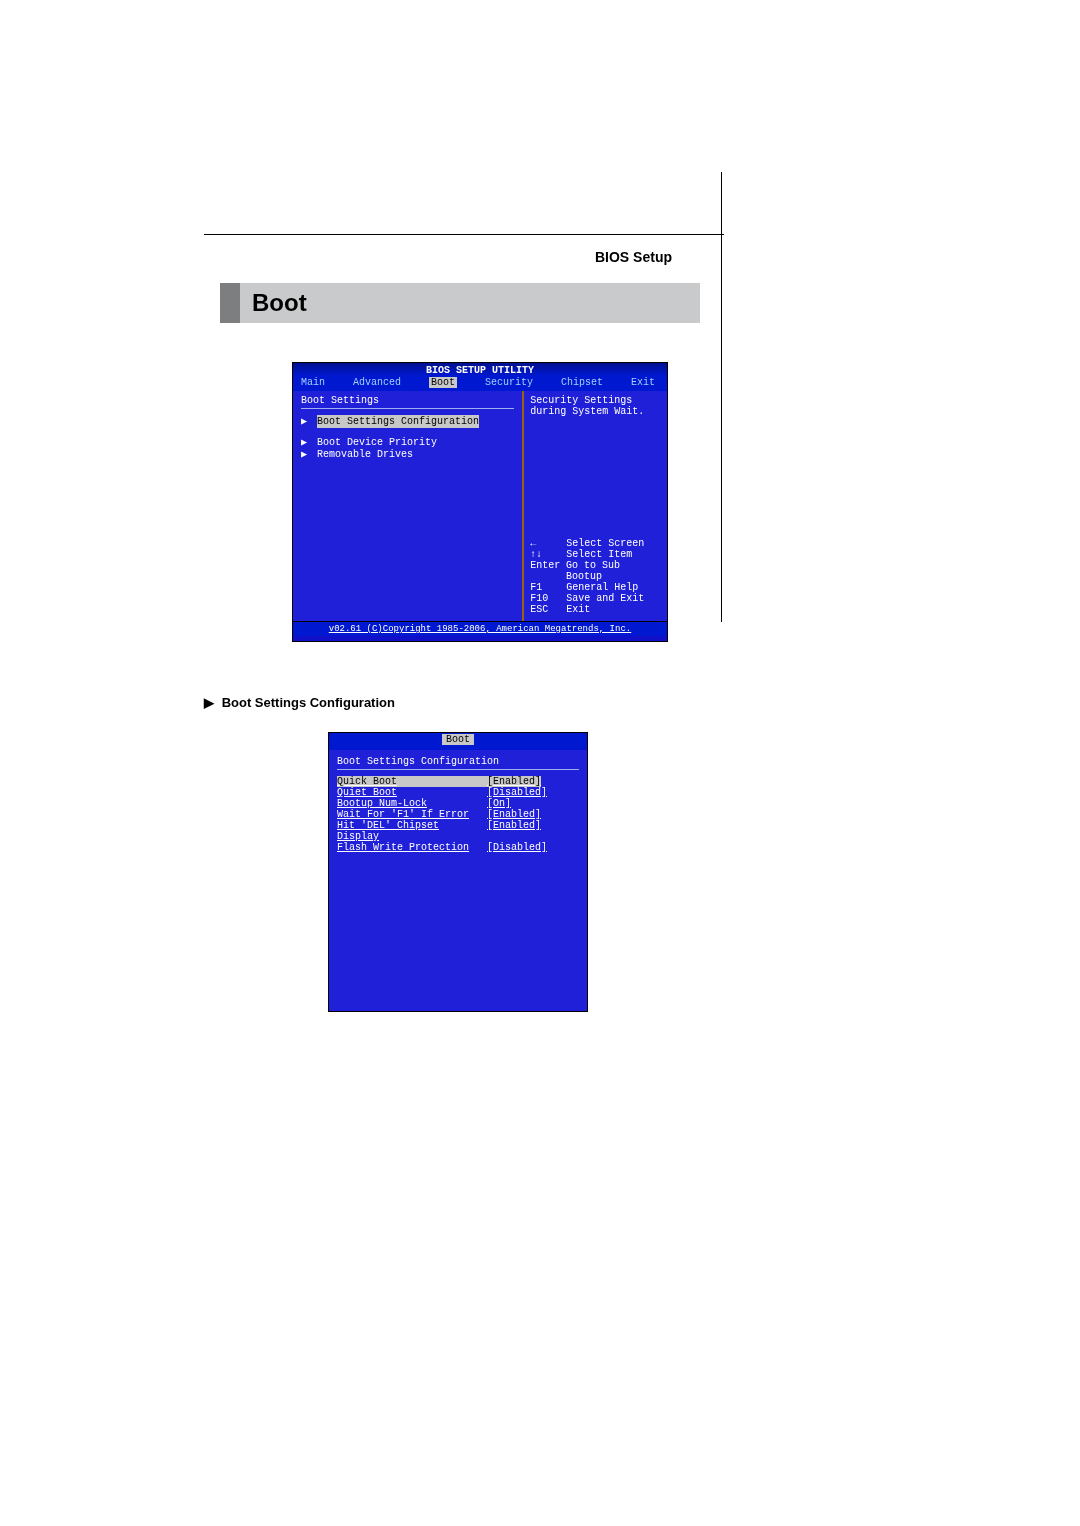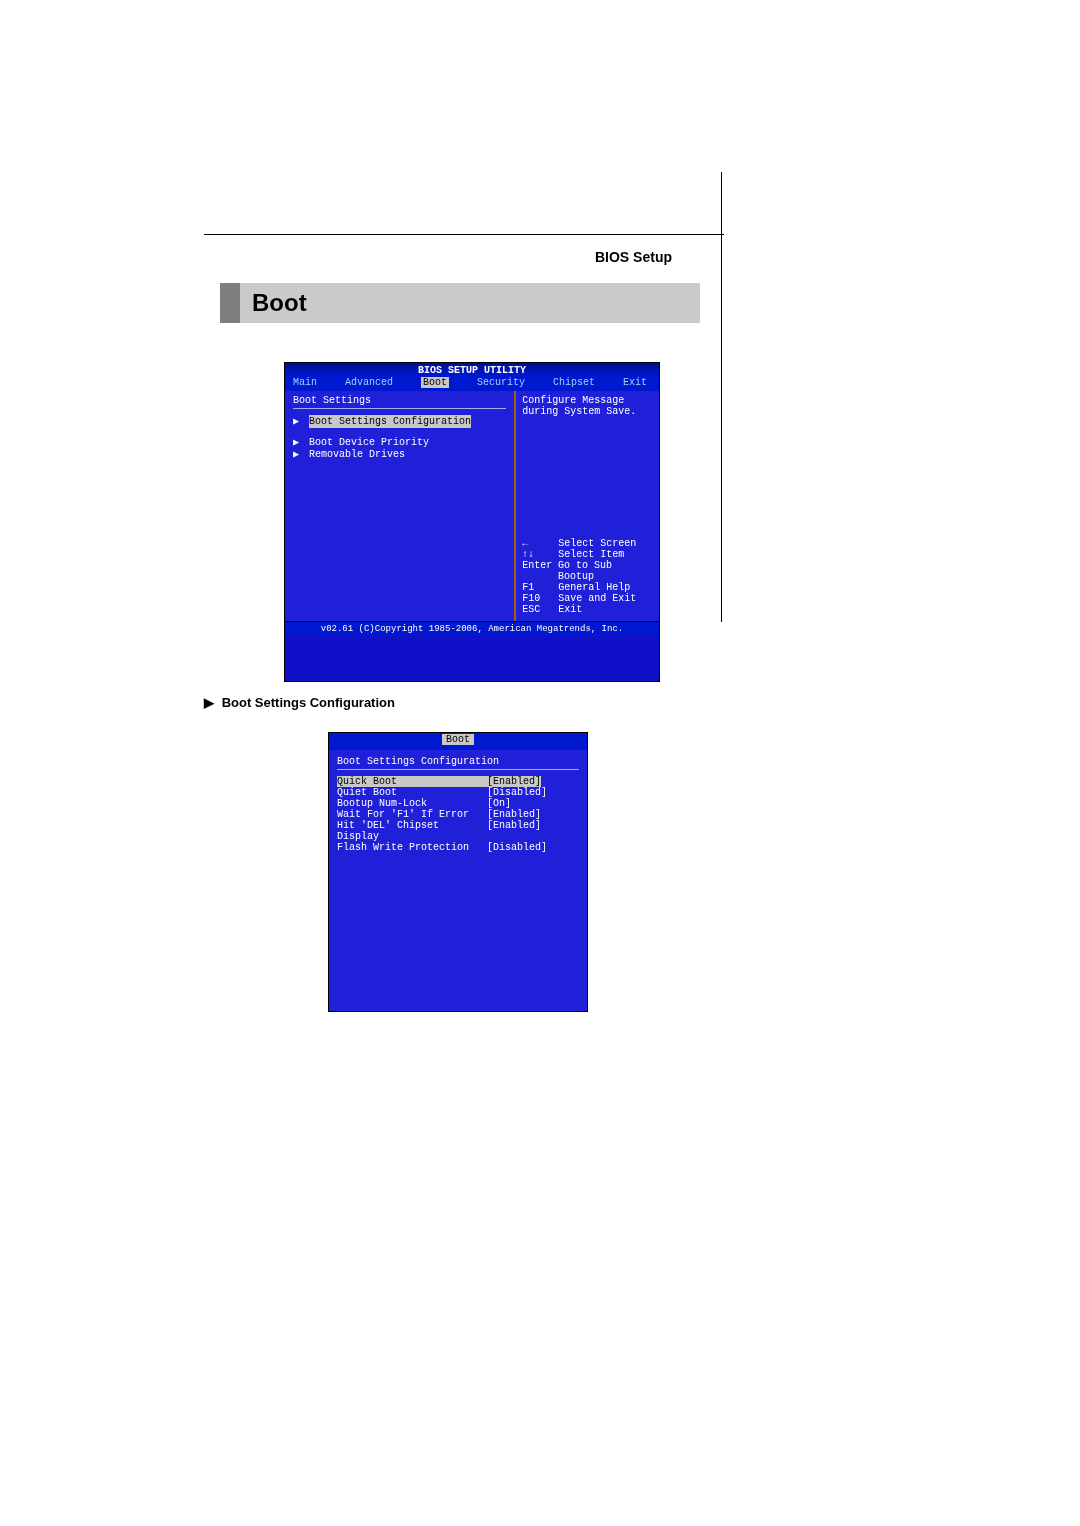--- a/index.html
+++ b/index.html
@@ -55,24 +55,24 @@
   }
   .section-banner .title {
     font-size: 24px;
     font-weight: bold;
     color: #000;
   }
 
   
   .bios1 {
     position: absolute;
-    left: 284px;
+    left: 292px;
     top: 362px;
     width: 376px;
-    height: 320px;
+    height: 280px;
     background: #1010C8;
     border: 1px solid #000;
     font-family: "Courier New", monospace;
     color: #fff;
     font-size: 10px;
     box-sizing: border-box;
   }
   .bios1 .title-bar {
     text-align: center;
     padding: 2px 0 0 0;
@@ -148,20 +148,21 @@
   .bios1 .right .keyrow .k {
     width: 36px;
   }
   .bios1 .footer {
     text-align: center;
     color: #fff;
     font-size: 9px;
     padding: 2px 0;
     background: #0018d0;
     border-top: 1px solid #000;
+    text-decoration: underline;
   }
 
   .subhead {
     position: absolute;
     left: 204px;
     top: 695px;
     font-size: 13px;
     font-weight: bold;
     color: #000;
   }
@@ -201,20 +202,21 @@
   .bios2 .heading {
     color: #fff;
     margin-bottom: 2px;
   }
   .bios2 .divider {
     border-top: 1px solid #A0B0F0;
     margin: 2px 0 6px 0;
   }
   .bios2 .row {
     display: flex;
+    text-decoration: underline;
   }
   .bios2 .row .label {
     width: 150px;
     color: #fff;
   }
   .bios2 .row .val {
     color: #fff;
   }
   .bios2 .row.first .label,
   .bios2 .row.first .val {
@@ -270,22 +272,22 @@
         <div>
           <span class="arrow">▶</span>
           <span class="menu-item">Boot Device Priority</span>
         </div>
         <div>
           <span class="arrow">▶</span>
           <span class="menu-item">Removable Drives</span>
         </div>
       </div>
       <div class="right">
-        <div class="help-top">Configure Message</div>
-        <div class="help-top">during System Save.</div>
+        <div class="help-top">Security Settings</div>
+        <div class="help-top">during System Wait.</div>
         <div class="keylist">
           <div class="keyrow">
             <span class="k">←</span>
             <span>Select Screen</span>
           </div>
           <div class="keyrow">
             <span class="k">↑↓</span>
             <span>Select Item</span>
           </div>
           <div class="keyrow">

